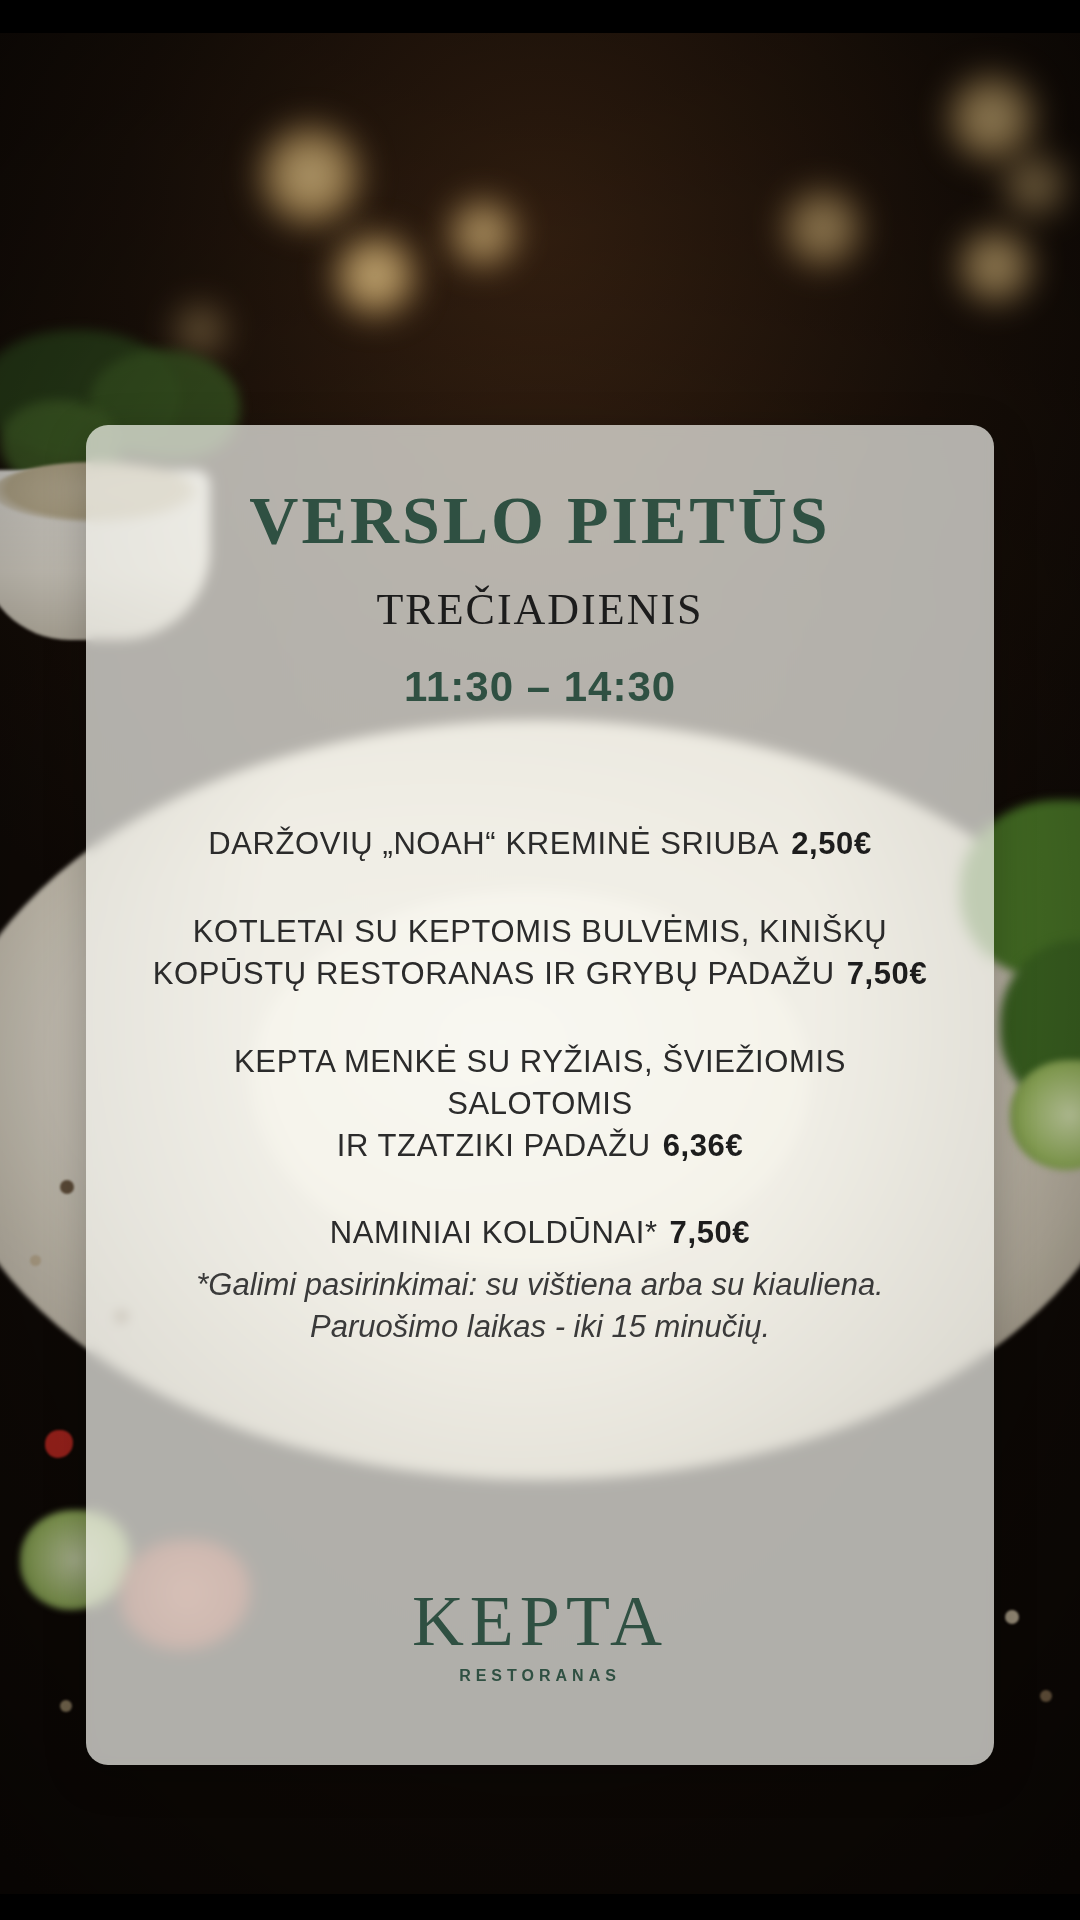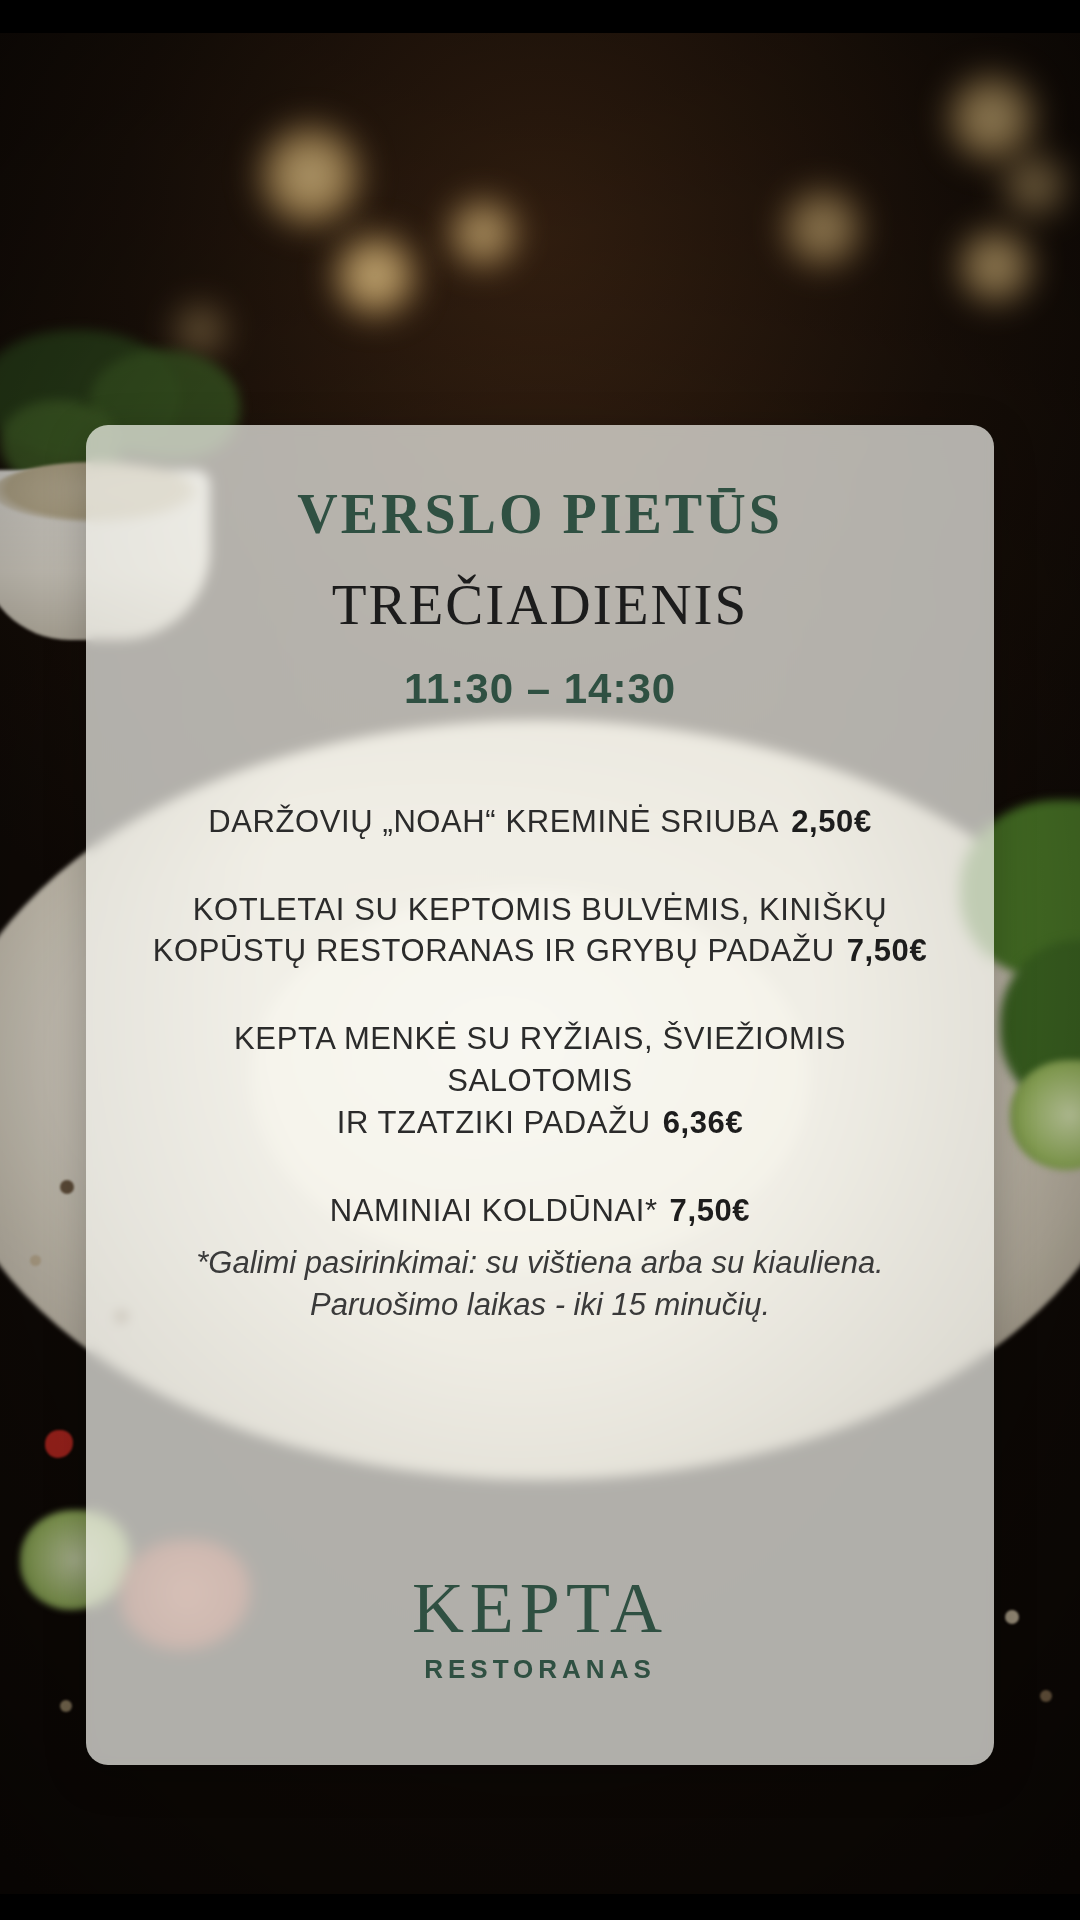--- a/index.html
+++ b/index.html
@@ -128,44 +128,44 @@
     backdrop-filter: blur(6px);
     box-shadow: 0 10px 40px rgba(0,0,0,0.25);
     box-sizing: border-box;
     padding: 40px 40px 0 40px;
     text-align: center;
   }
 
   .title {
     font-family: "Liberation Serif", serif;
     font-weight: bold;
-    font-size: 56px;
+    font-size: 68px;
     letter-spacing: 3px;
     color: #2f5042;
     margin: 20px 0 0 0;
     line-height: 1.05;
   }
   .weekday {
     font-family: "Liberation Serif", serif;
-    font-size: 57px;
+    font-size: 44px;
     letter-spacing: 2px;
     color: #1c1c1c;
     margin: 28px 0 0 0;
   }
   .hours {
     font-family: Liberation Sans, sans-serif;
     font-size: 42px;
     font-weight: bold;
     letter-spacing: 1px;
     color: #2f5042;
     margin: 28px 0 0 0;
   }
 
   .items {
-    margin-top: 88px;
+    margin-top: 112px;
   }
   .item {
     margin: 0 0 46px 0;
     padding: 0 18px;
   }
   .item-line {
     font-size: 31px;
     letter-spacing: 0.6px;
     color: #2b2b2b;
     line-height: 1.35;
@@ -192,21 +192,21 @@
     text-align: center;
   }
   .brand-name {
     font-family: "Liberation Serif", serif;
     font-size: 72px;
     letter-spacing: 6px;
     color: #2f5042;
     line-height: 1;
   }
   .brand-sub {
-    font-size: 26px;
+    font-size: 16px;
     font-weight: bold;
     letter-spacing: 5px;
     color: #2f5042;
     margin-top: 10px;
   }
 </style>
 </head>
 <body>
 
 <div id="poster">

